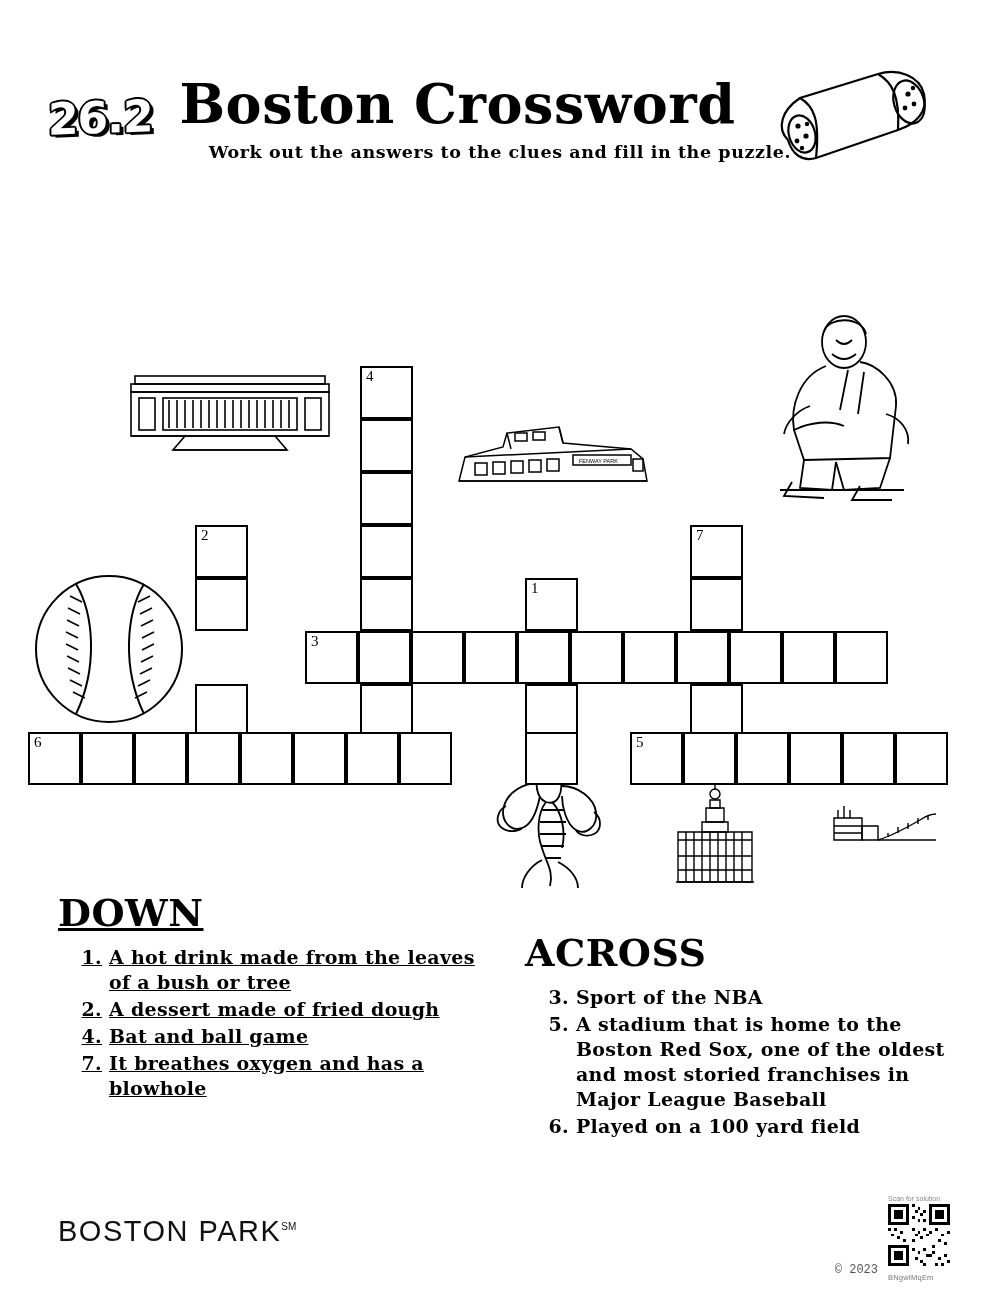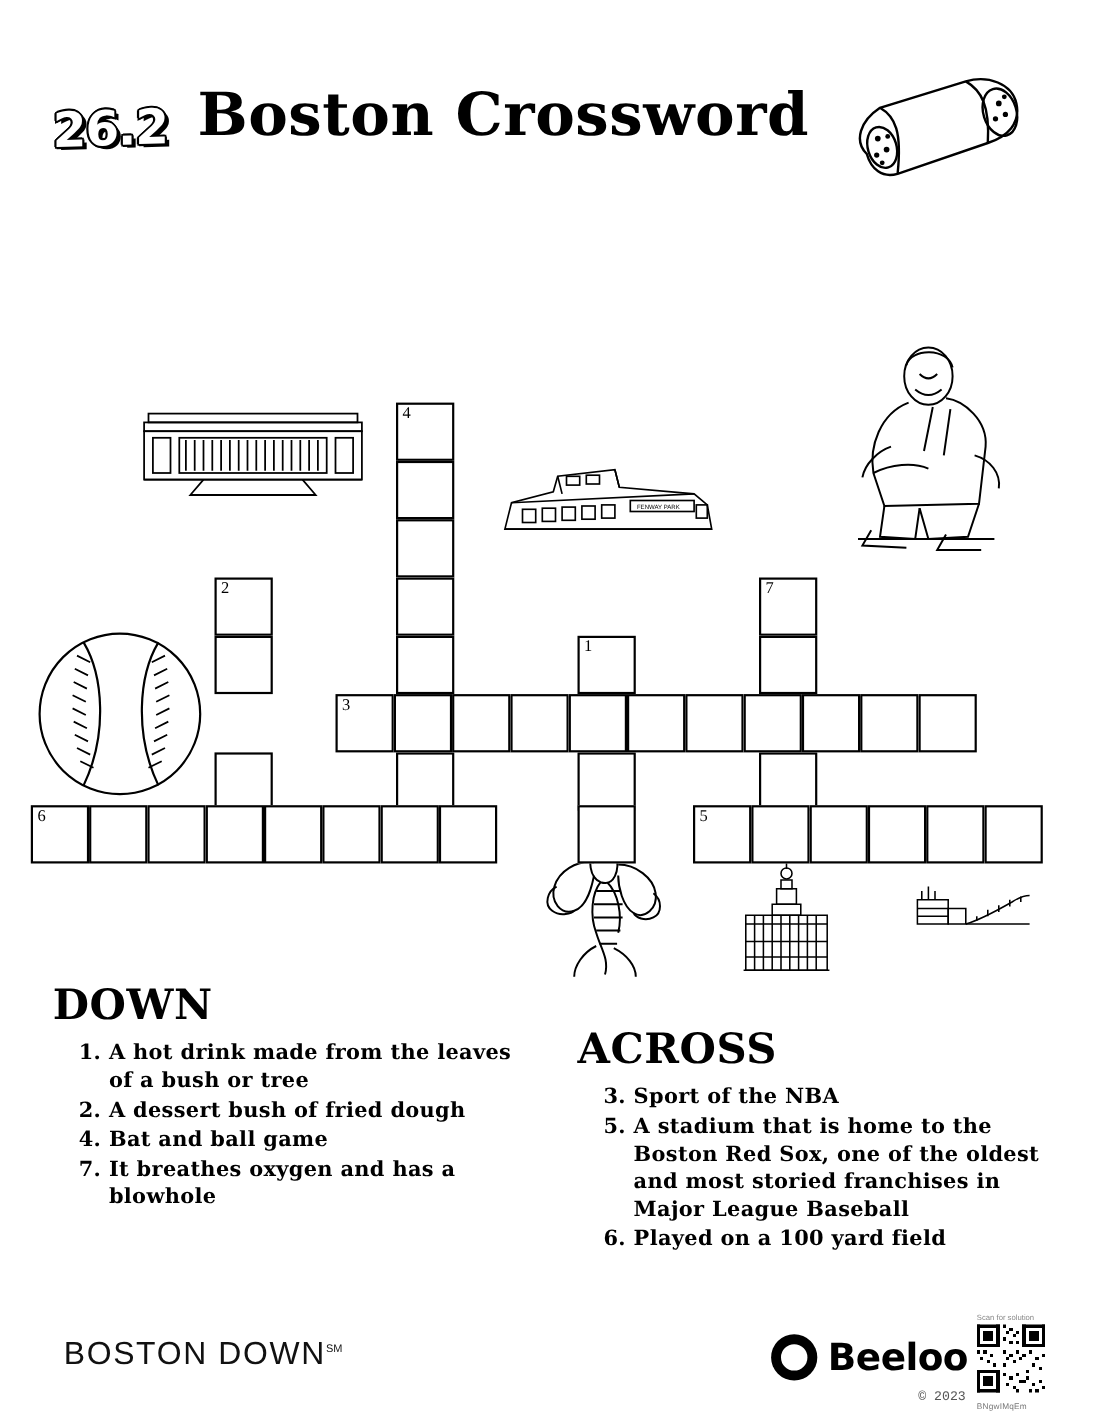--- a/index.html
+++ b/index.html
@@ -90,21 +90,21 @@
   .art { position: absolute; }
 
   
   .clues {
     position: absolute;
     left: 0; top: 890px;
     width: 1000px;
     height: 290px;
   }
   .clue-col { position: absolute; top: 0; }
-  .col-down { left: 48px; width: 420px; }
+  .col-down { left: 58px; width: 420px; text-decoration: underline; }
   .col-across { left: 525px; width: 420px; margin-top: 40px; }
   .clue-head {
     font-family: "DejaVu Serif", serif;
     font-weight: bold;
     font-size: 38px;
     letter-spacing: 0.5px;
     margin: 0 0 10px 0;
   }
   ul.clue-list {
     list-style: none;
@@ -222,20 +222,21 @@
     margin-top: 3px;
     letter-spacing: 0.2px;
   }
 </style>
 </head>
 <body>
 
 <div class="header">
   <div class="badge">26.2</div>
   <div class="title">Boston Crossword</div>
+  <div class="subtitle">Work out the answers to the clues and fill in the puzzle.</div>
 
   <svg class="cannoli" viewBox="0 0 180 120">
     <g fill="none" stroke="#000" stroke-width="2.2">
       <path d="M30 78 C18 66 24 48 42 36 L120 12 C140 6 162 14 166 32 C170 50 158 62 140 68 L58 96 C44 100 34 92 30 78 Z"></path>
       <path d="M42 36 C56 44 62 58 58 96"></path>
       <path d="M120 12 C134 20 142 34 140 68"></path>
       <ellipse cx="151" cy="40" rx="15" ry="22" transform="rotate(-17 151 40)"></ellipse>
       <ellipse cx="44" cy="72" rx="13" ry="19" transform="rotate(-17 44 72)"></ellipse>
     </g>
     <g fill="#000">
@@ -429,21 +430,21 @@
 <div class="clues">
   <div class="clue-col col-down">
     <div class="clue-head">DOWN</div>
     <ul class="clue-list">
       <li>
         <span class="cnum">1.</span>
         <span class="ctext">A hot drink made from the leaves of a bush or tree</span>
       </li>
       <li>
         <span class="cnum">2.</span>
-        <span class="ctext">A dessert bush of fried dough</span>
+        <span class="ctext">A dessert made of fried dough</span>
       </li>
       <li>
         <span class="cnum">4.</span>
         <span class="ctext">Bat and ball game</span>
       </li>
       <li>
         <span class="cnum">7.</span>
         <span class="ctext">It breathes oxygen and has a blowhole</span>
       </li>
     </ul>
@@ -463,29 +464,23 @@
       <li>
         <span class="cnum">6.</span>
         <span class="ctext">Played on a 100 yard field</span>
       </li>
     </ul>
   </div>
 </div>
 
 <div class="footer">
   <div class="brand-left">
-    <span>BOSTON DOWN</span><sup>SM</sup>
+    <span>BOSTON PARK</span><sup>SM</sup>
   </div>
 
-  <div class="beeloo">
-    <span class="bee-mark">
-        <span class="bee-body"></span>
-      </span>
-    <span class="bee-text">Beeloo</span>
-  </div>
 
   <div class="copyright">© 2023</div>
 
   <div class="scan">
     <div class="scan-label">Scan for solution</div>
     <svg class="qr" viewBox="0 0 21 21" shape-rendering="crispEdges">
       <rect width="21" height="21" fill="#fff"></rect>
       <g fill="#000">
         <rect x="0" y="0" width="7" height="1"></rect>
           <rect x="0" y="6" width="7" height="1"></rect>

